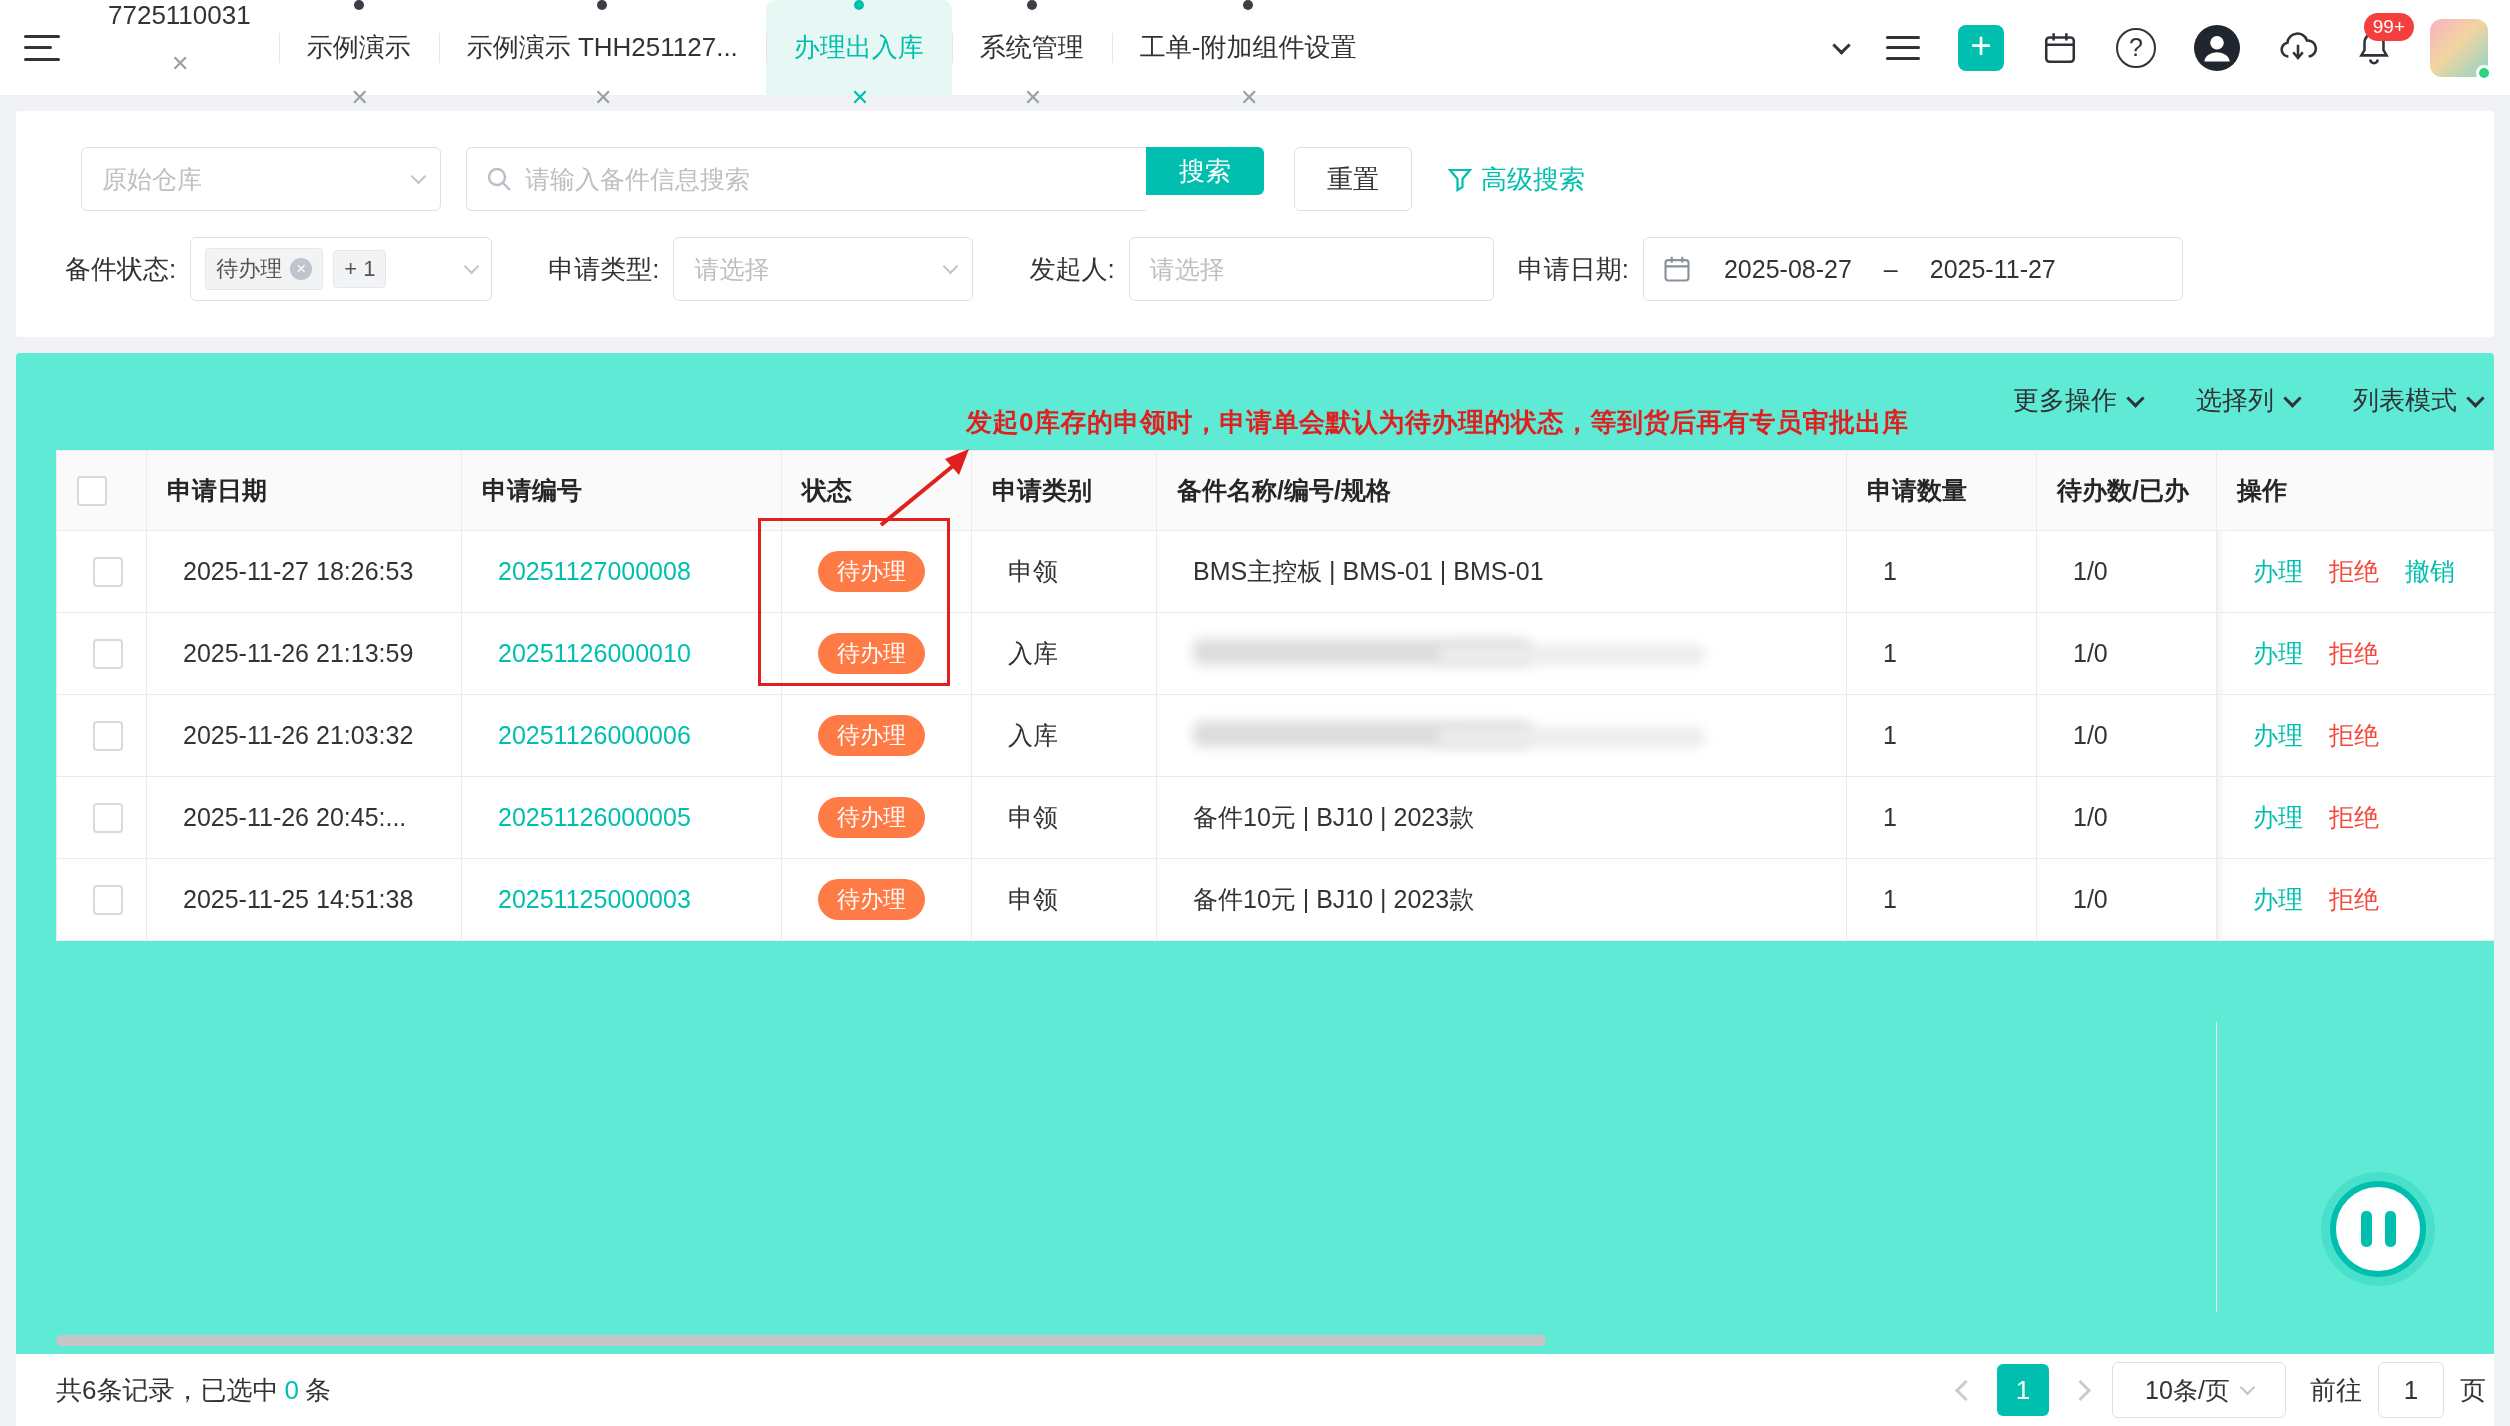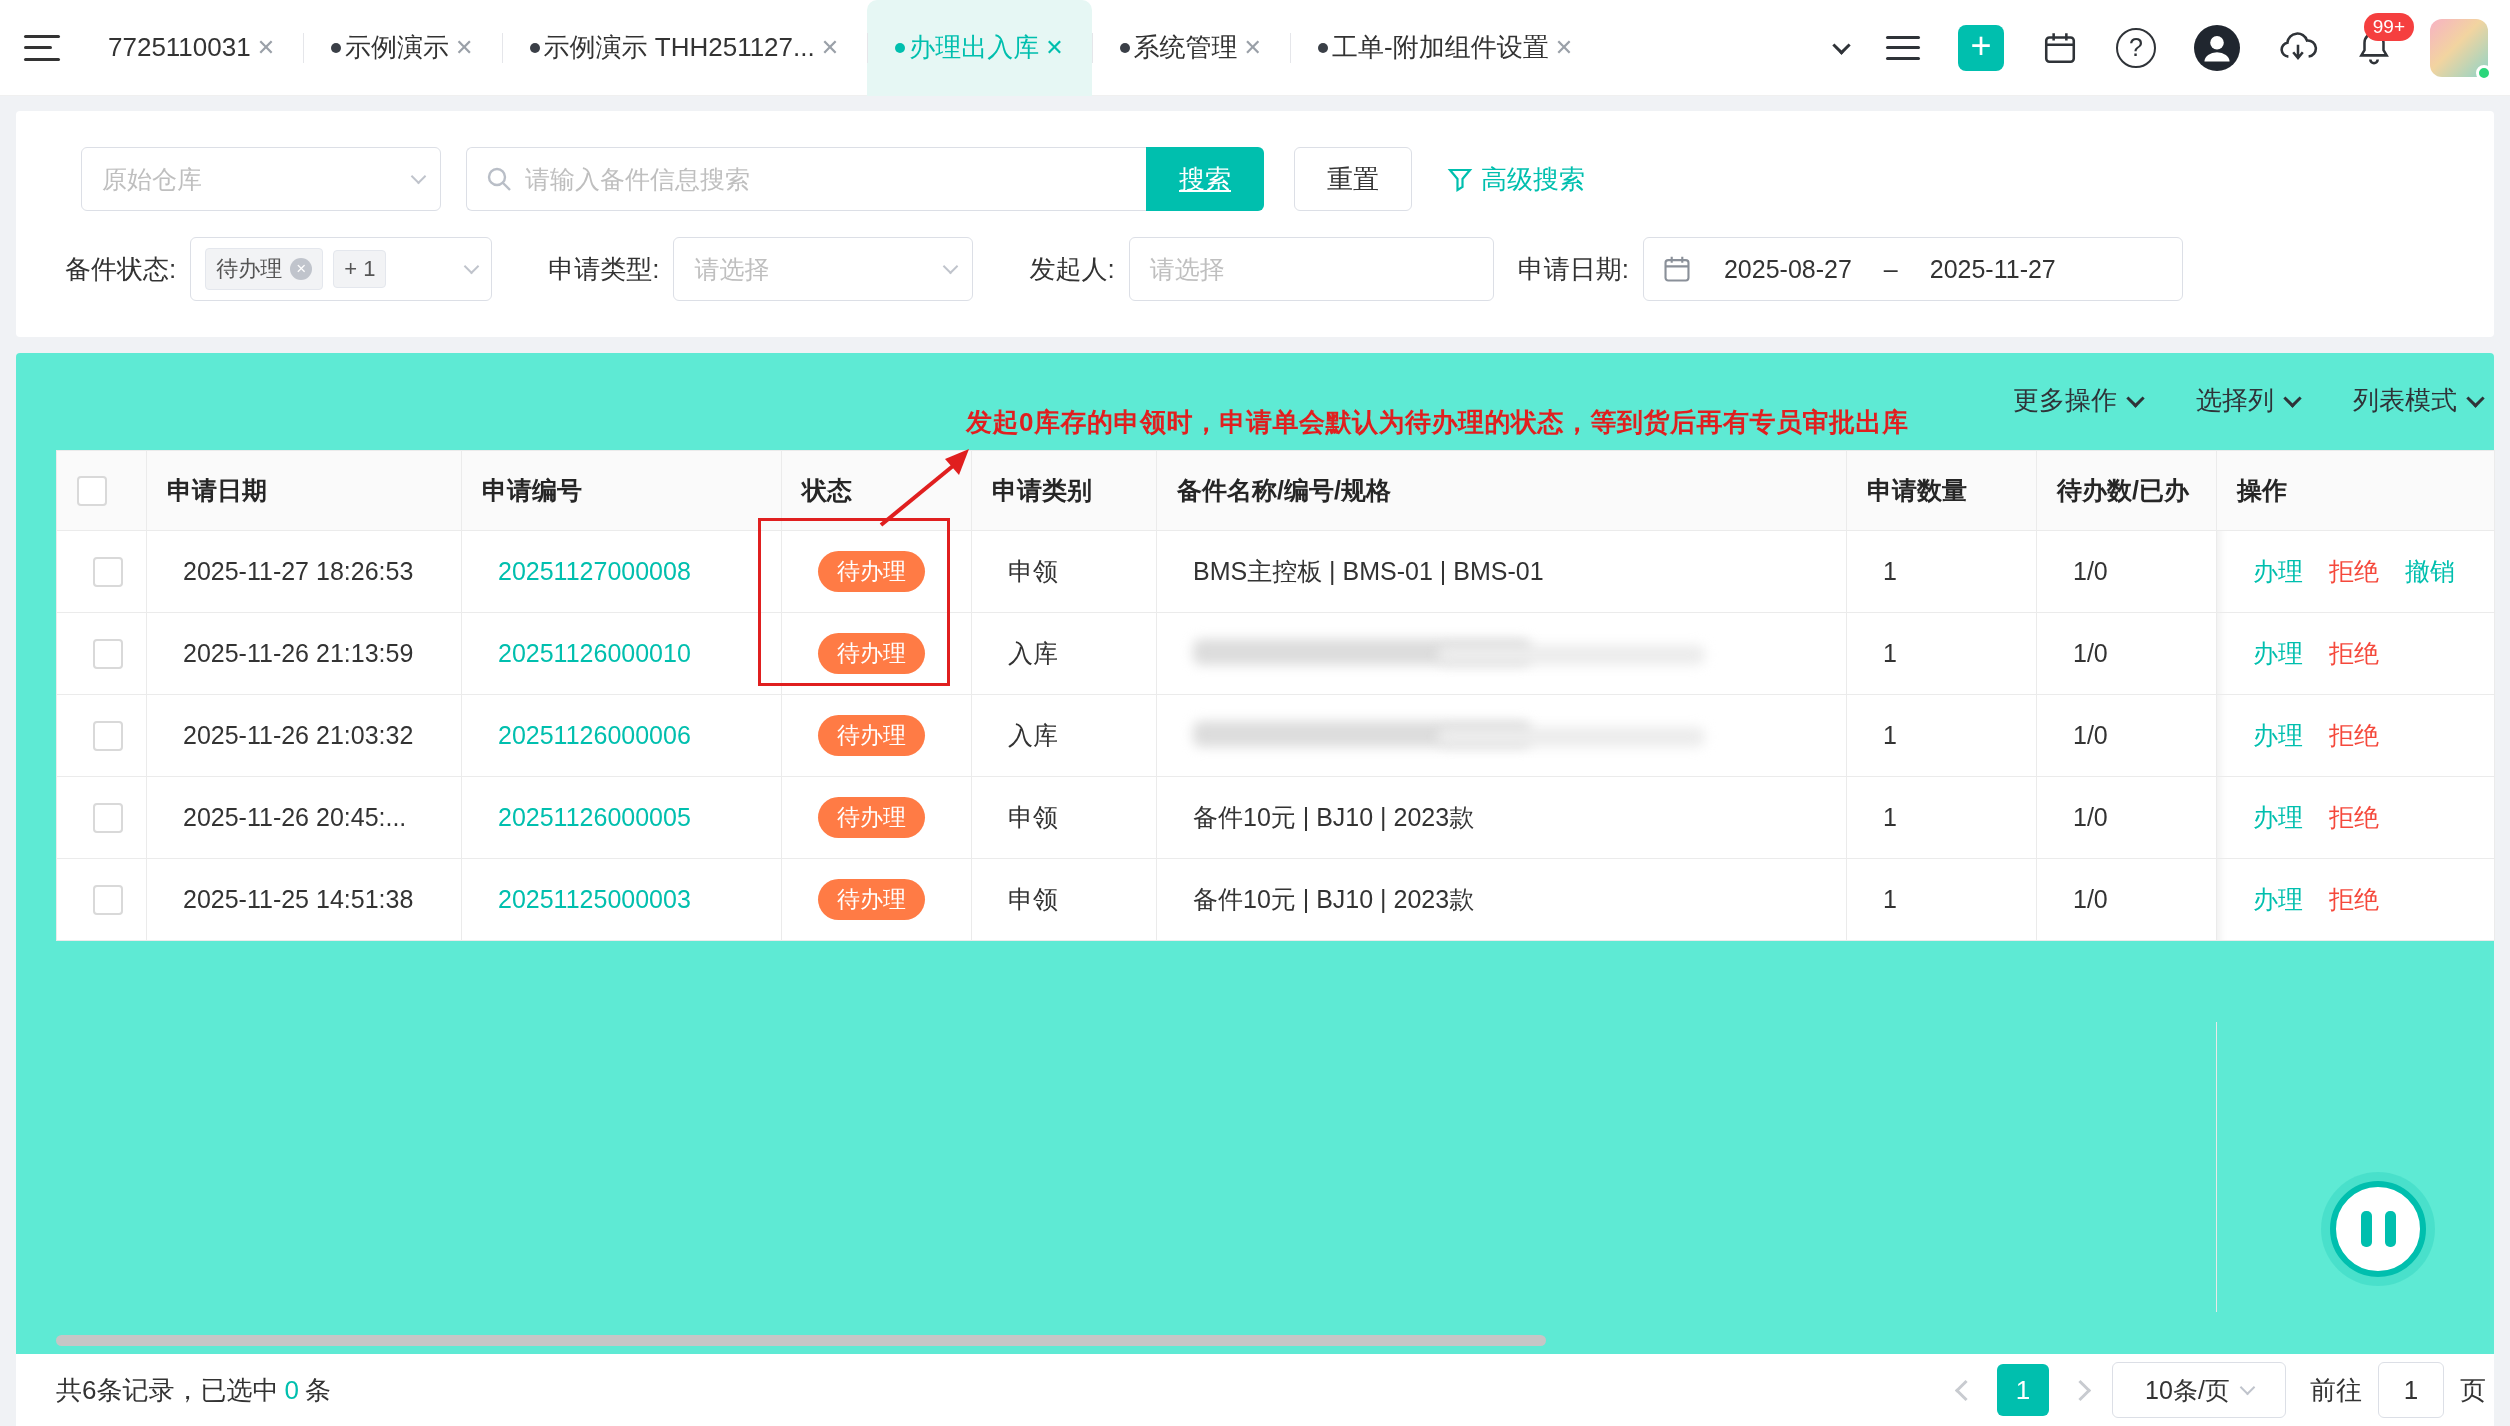--- a/index.html
+++ b/index.html
@@ -13,21 +13,21 @@
     width:2510px;height:1426px;overflow:hidden;background:#F0F2F5;
     font-family:"Liberation Sans", sans-serif;color:var(--txt);position:relative;
     display:flex;flex-direction:column;
   }
   
   .topbar{height:96px;background:#fff;display:flex;align-items:center;padding-left:24px;flex:none;border-bottom:1px solid #F0F0F0;}
   .hamburger{width:36px;height:26px;display:flex;flex-direction:column;justify-content:space-between;margin-right:20px;cursor:pointer;}
   .hamburger i{display:block;height:3px;background:#333;border-radius:2px;}
   .hamburger i:nth-child(2){width:78%;}
   .tabs{display:flex;align-items:stretch;height:96px;}
-  .tab{display:flex;align-items:center;gap:4px;padding:0 28px;font-size:26px;color:#333;position:relative;cursor:pointer;white-space:nowrap;}
+  .tab{display:flex;align-items:center;gap:20px;padding:0 28px;font-size:26px;color:#333;position:relative;cursor:pointer;white-space:nowrap;flex-direction:column;}
   .tab:not(:first-child)::before{content:"";position:absolute;left:0;top:33px;width:1px;height:30px;background:#E5E6EA;}
   .tab .tab-dot{width:10px;height:10px;border-radius:50%;background:#3A3F47;flex:none;}
   .tab .tab-close{font-size:22px;color:#9AA0A8;margin-left:2px;}
   .tab.active{background:var(--accent-bg);color:var(--accent);border-radius:10px 10px 0 0;}
   .tab.active .tab-dot{background:var(--accent);}
   .tab.active .tab-close{color:var(--accent);}
   .top-icons{margin-left:auto;display:flex;align-items:center;gap:38px;padding-right:22px;}
   .chev{display:inline-block;width:11px;height:11px;border-right:2px solid #C0C4CC;border-bottom:2px solid #C0C4CC;transform:rotate(45deg);margin-bottom:5px;}
   .chev.dark{width:13px;height:13px;border-color:#2F3338;border-width:3px;}
   .menu-icon{width:34px;height:24px;display:flex;flex-direction:column;justify-content:space-between;}
@@ -40,21 +40,21 @@
   .user-avatar .status-dot{position:absolute;right:-4px;bottom:-4px;width:16px;height:16px;border-radius:50%;background:#2BD67B;border:3px solid #fff;}
   
   .filter-card{margin:15px 16px 0 16px;background:#fff;border-radius:4px;height:226px;padding:36px 8px 0 40px;flex:none;}
   .fr1{display:flex;align-items:center;}
   .select{height:64px;border:1px solid var(--border);border-radius:6px;background:#fff;display:flex;align-items:center;padding:0 16px 0 20px;font-size:25px;color:#333;cursor:pointer;}
   .select .chev{margin-left:auto;}
   .select.placeholder{color:var(--txt-weak);}
   .w360{width:360px;}
   .search-group{display:flex;margin-left:25px;}
   .search-input{width:680px;height:64px;border:1px solid var(--border);border-right:none;border-radius:6px 0 0 6px;display:flex;align-items:center;gap:12px;padding:0 18px;font-size:25px;color:var(--txt-weak);background:#fff;}
-  .btn-search{width:118px;height:64px;background:var(--accent);color:#fff;font-size:26px;border:none;border-radius:0 6px 6px 0;cursor:pointer;text-decoration:underline;}
+  .btn-search{width:118px;height:48px;background:var(--accent);color:#fff;font-size:26px;border:none;border-radius:0 6px 6px 0;cursor:pointer;}
   .btn-reset{margin-left:30px;width:118px;height:64px;background:#fff;border:1px solid var(--border);border-radius:6px;font-size:26px;color:#333;cursor:pointer;}
   .advanced{margin-left:35px;color:var(--accent);font-size:26px;display:flex;align-items:center;gap:8px;cursor:pointer;white-space:nowrap;}
   .fr2{display:flex;align-items:center;margin-top:26px;margin-left:9px;font-size:26px;}
   .f-label{margin-right:14px;white-space:nowrap;}
   .status-box{width:302px;height:64px;border:1px solid var(--border);border-radius:6px;display:flex;align-items:center;gap:10px;padding:0 14px;cursor:pointer;}
   .status-box .chev{margin-left:auto;}
   .tag{background:#F2F3F5;border:1px solid #E4E7ED;border-radius:4px;font-size:22px;color:#555;padding:5px 10px;display:flex;align-items:center;gap:8px;white-space:nowrap;}
   .tag-x{width:22px;height:22px;border-radius:50%;background:#C0C4CC;color:#fff;font-size:17px;line-height:22px;text-align:center;display:inline-block;cursor:pointer;}
   .gap56{margin-left:56px;} .gap24{margin-left:24px;}
   .date-box{width:540px;height:64px;border:1px solid var(--border);border-radius:6px;display:flex;align-items:center;gap:32px;padding:0 18px;font-size:25px;color:#333;cursor:pointer;}

